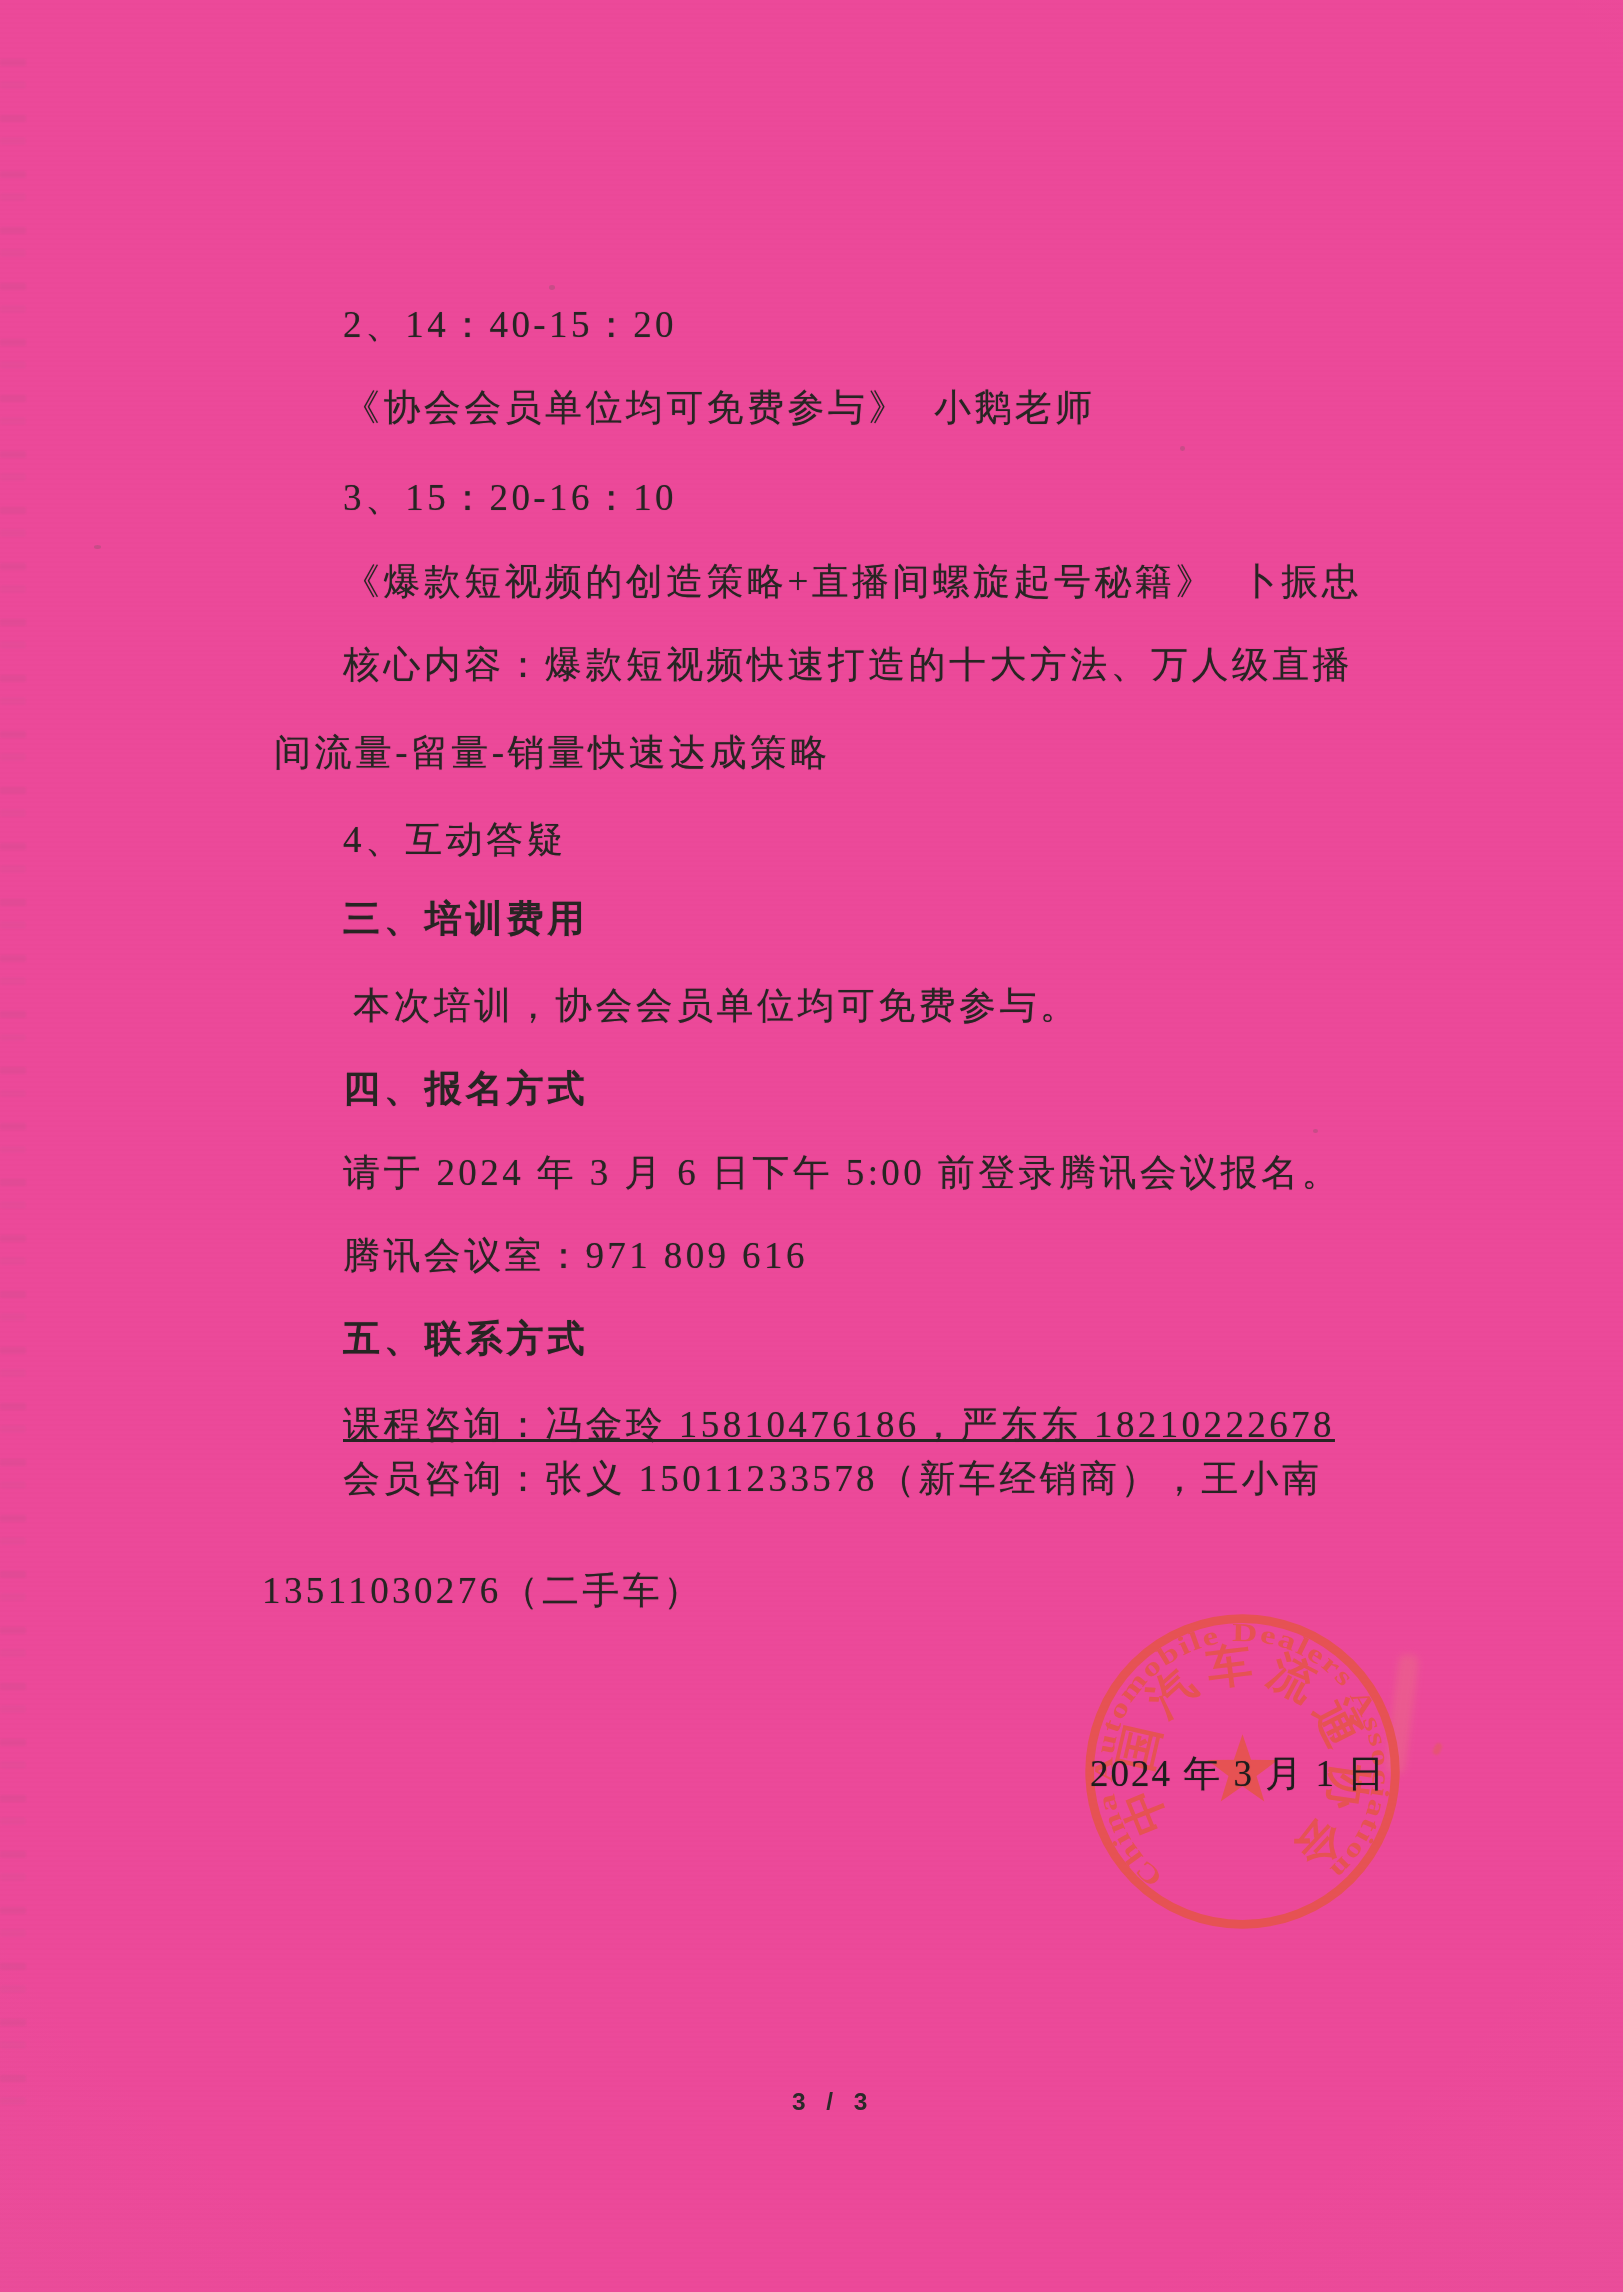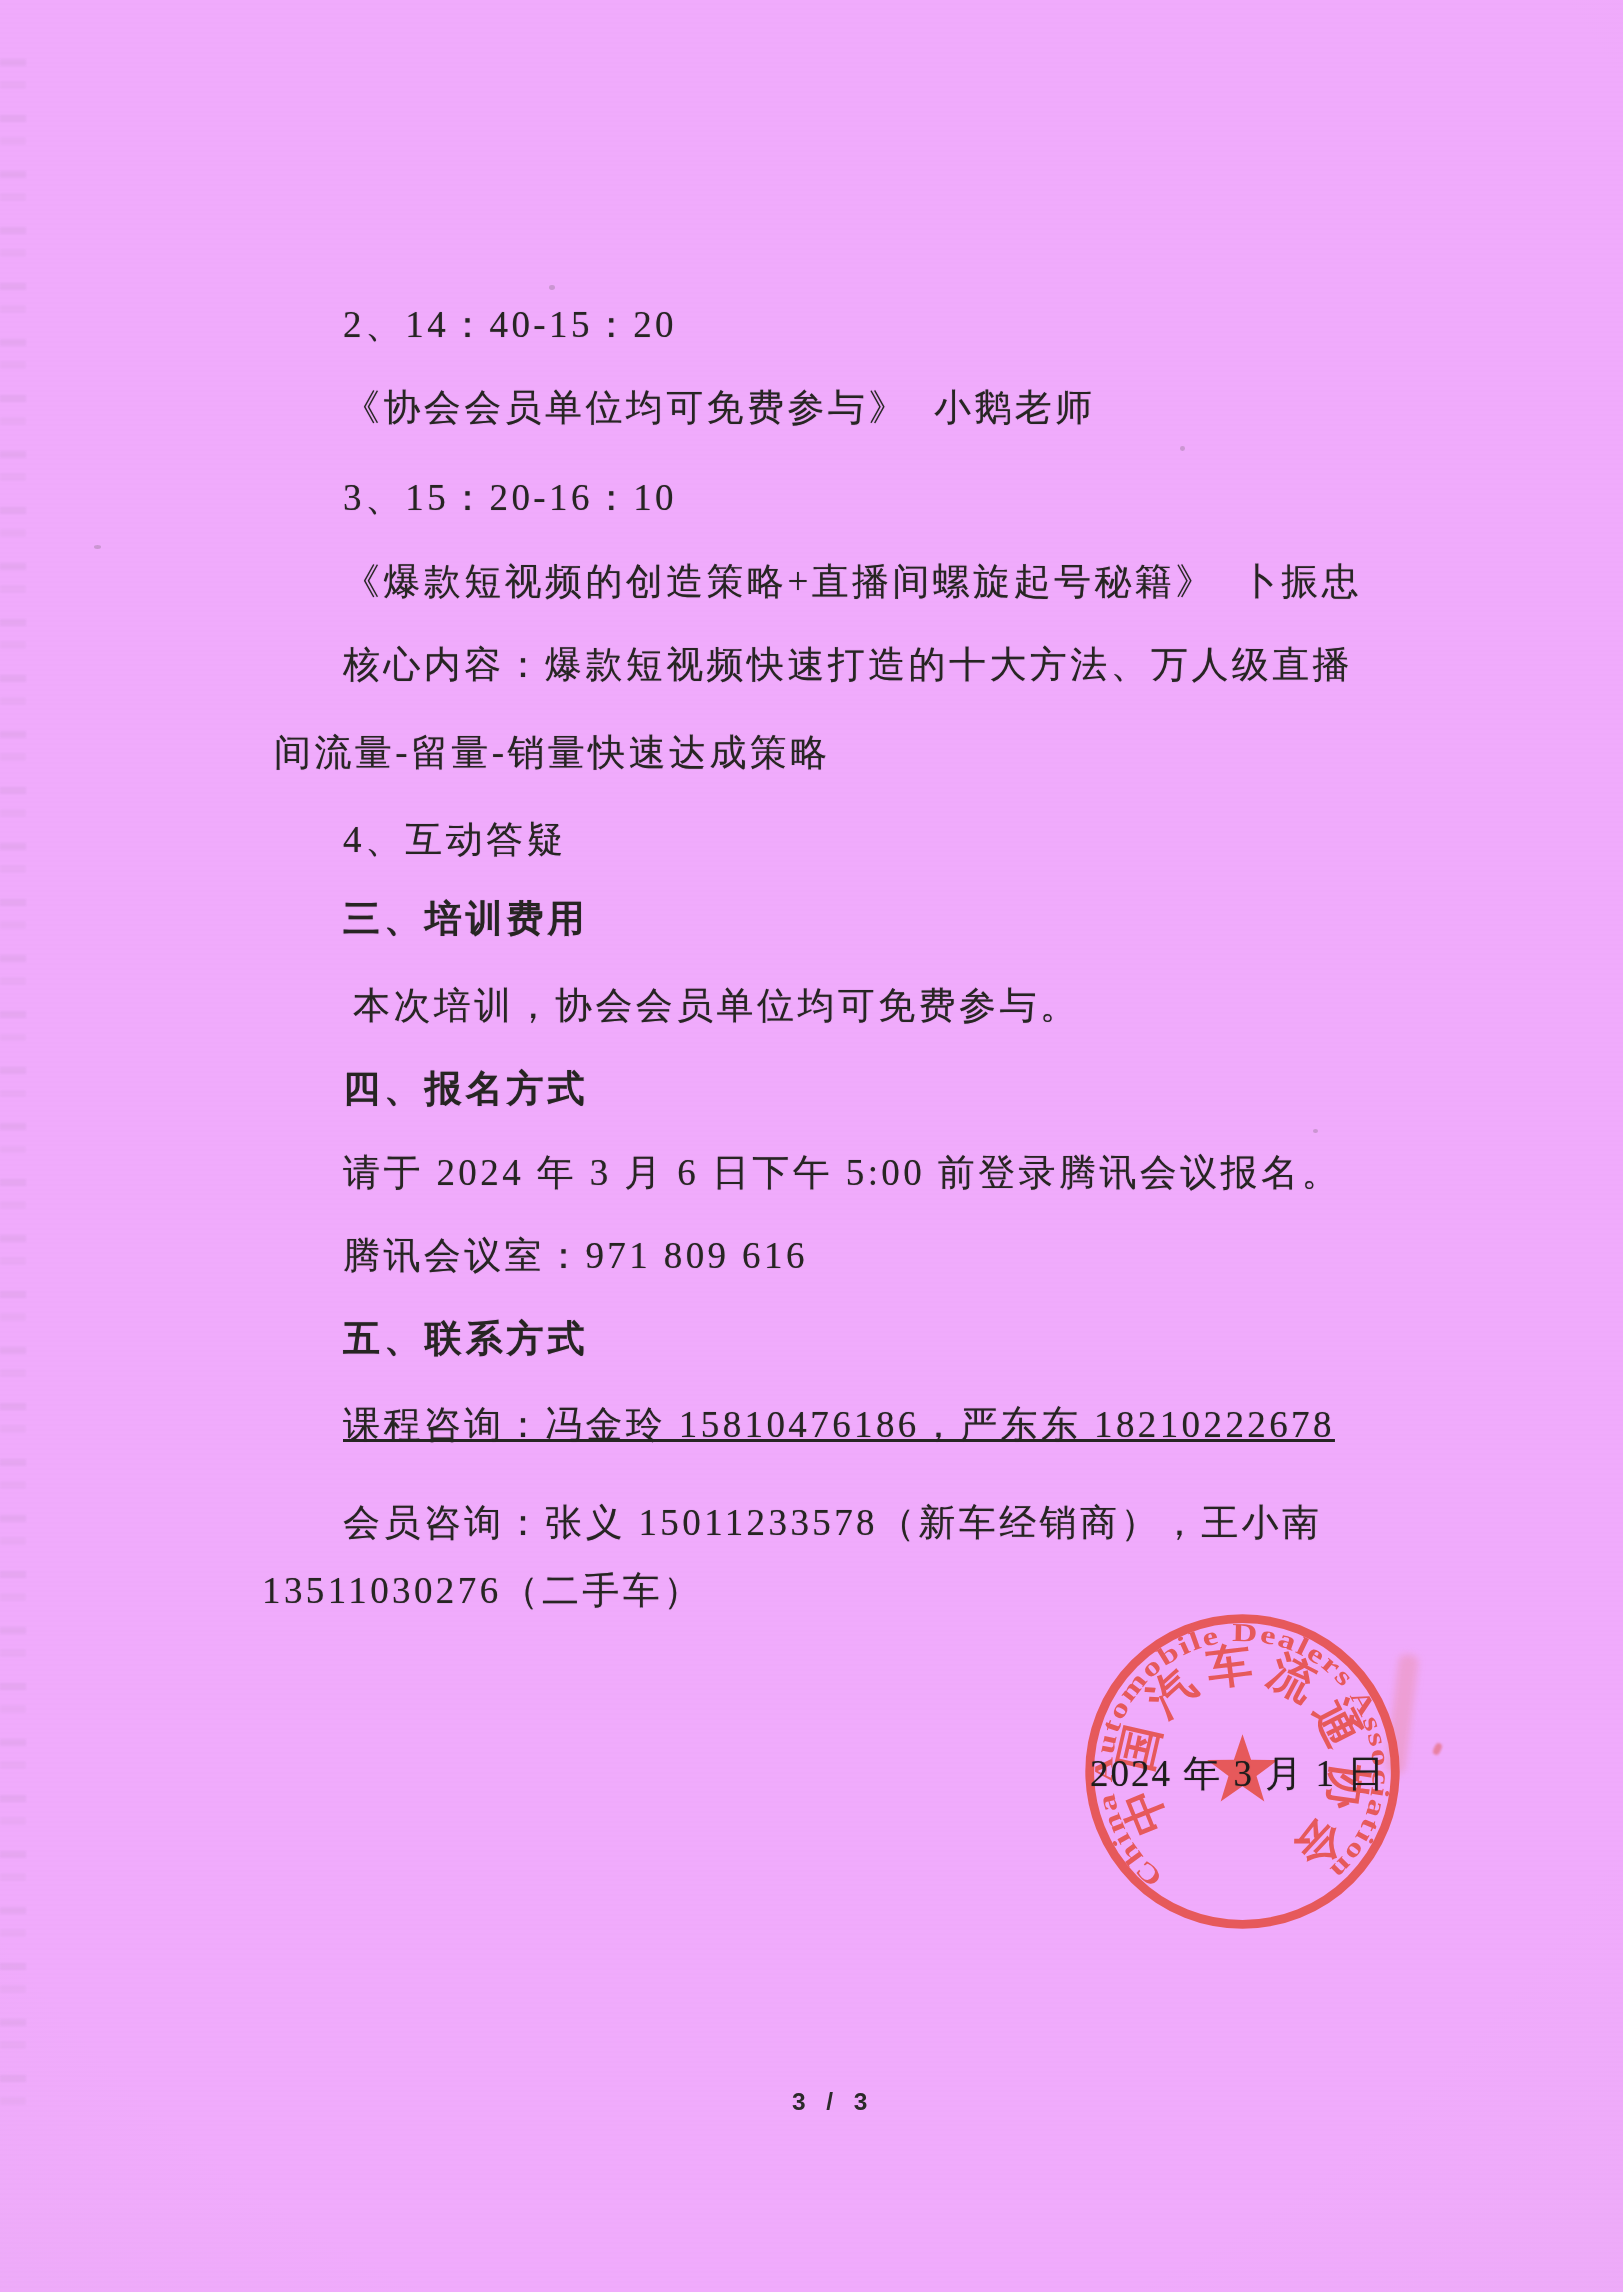--- a/index.html
+++ b/index.html
@@ -1,18 +1,18 @@
 <!DOCTYPE html>
 <html style="--stamp-red: #e6534e;"><head>
 <meta charset="utf-8">
 <style>
   html,body{margin:0;padding:0;}
   .page{
     position:relative;width:1623px;height:2293px;overflow:hidden;
-    background:#f0abfc;
+    background:#ec4899;
     font-family:"Liberation Serif","DejaVu Serif",serif;
   }
   .vignette{
     position:absolute;inset:0;pointer-events:none;
     background:radial-gradient(ellipse 120% 110% at 48% 42%, rgba(255,255,255,0) 55%, rgba(176,173,166,0.14) 100%);
   }
   .grain{
     position:absolute;inset:0;pointer-events:none;opacity:.5;
     background:repeating-linear-gradient(0deg, rgba(0,0,0,0.012) 0 2px, rgba(255,255,255,0.012) 2px 4.9px);
   }
@@ -84,21 +84,21 @@
       <div class="doc-line" style="top: 643px; left: 343px;">核心内容：爆款短视频快速打造的十大方法、万人级直播</div>
       <div class="doc-line" style="top: 731px; left: 274px;">间流量-留量-销量快速达成策略</div>
       <div class="doc-line" style="top: 818px; left: 343px;">4、互动答疑</div>
       <div class="doc-line bold" style="top: 897px; left: 343px;">三、培训费用</div>
       <div class="doc-line" style="top: 984px; left: 353px; text-align: center;">本次培训，协会会员单位均可免费参与。</div>
       <div class="doc-line bold" style="top: 1067px; left: 343px;">四、报名方式</div>
       <div class="doc-line" style="top: 1151px; left: 343px;">请于 2024 年 3 月 6 日下午 5:00 前登录腾讯会议报名。</div>
       <div class="doc-line" style="top: 1234px; left: 343px;">腾讯会议室：971 809 616</div>
       <div class="doc-line bold" style="top: 1317px; left: 343px;">五、联系方式</div>
       <div class="doc-line" style="top: 1403px; left: 343px; text-decoration: underline;">课程咨询：冯金玲 15810476186，严东东 18210222678</div>
-      <div class="doc-line" style="top: 1501px; left: 343px;">会员咨询：张义 15011233578（新车经销商），王小南</div>
+      <div class="doc-line" style="top: 1457px; left: 343px;">会员咨询：张义 15011233578（新车经销商），王小南</div>
       <div class="doc-line" style="top: 1569px; left: 262px;">13511030276（二手车）</div>
     </div>
 
   <div class="ghost-smudge"></div>
   <div class="red-speck"></div>
 
   <svg id="stamp-svg" class="stamp" viewBox="-170 -170 340 340">
     <defs>
       <path id="en-arc" d="M -80.0 106.2 A 133 133 0 1 1 80.0 106.2" fill="none"></path>
     </defs>

